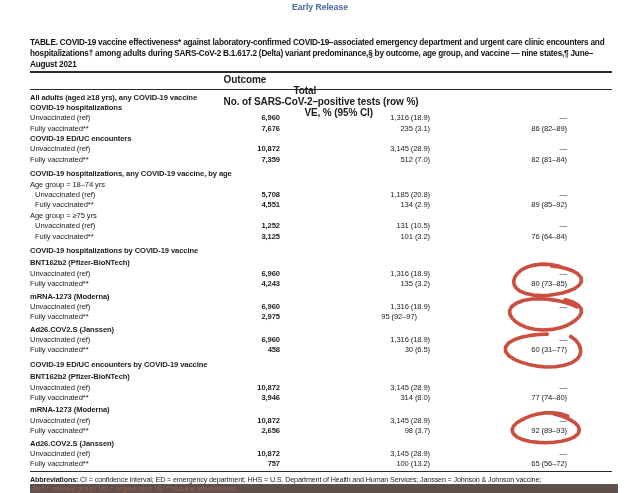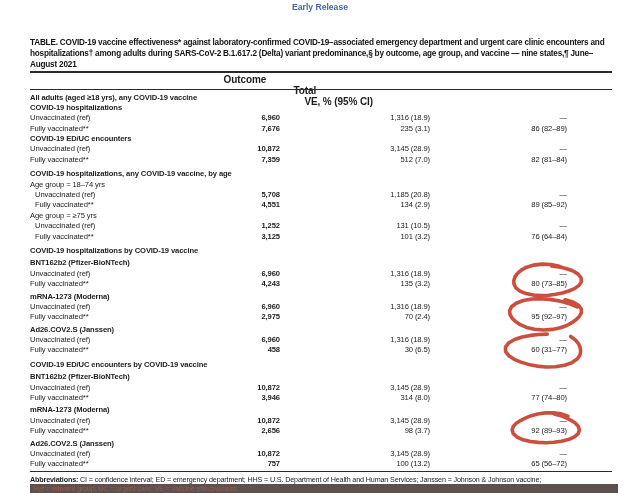--- a/index.html
+++ b/index.html
@@ -72,20 +72,21 @@
 
   <div class="early-release">Early Release</div>
 
   <div class="tbl-title">TABLE. COVID-19 vaccine effectiveness* against laboratory-confirmed COVID-19–associated emergency department and urgent care clinic encounters and hospitalizations† among adults during SARS-CoV-2 B.1.617.2 (Delta) variant predominance,§ by outcome, age group, and vaccine — nine states,¶ June–August 2021</div>
 
   <div class="rule rule-top"></div>
 
   <div class="hdr">
     <div class="h-outcome">Outcome</div>
     <div class="h-total">Total</div>
+    <div class="h-tests">No. of SARS-CoV-2–positive tests (row %)</div>
     <div class="h-ve">VE, % (95% CI)</div>
   </div>
 
   <div class="rule rule-mid"></div>
 
   <div class="tbody">
       <div class="row section">
         <div class="cell c-outcome">All adults (aged ≥18 yrs), any COVID-19 vaccine</div>
         <div class="cell c-total"></div>
         <div class="cell c-tests"></div>
@@ -201,21 +202,20 @@
       </div>
       <div class="row data">
         <div class="cell c-outcome">Unvaccinated (ref)</div>
         <div class="cell c-total">6,960</div>
         <div class="cell c-tests">1,316 (18.9)</div>
         <div class="cell c-ve">—</div>
       </div>
       <div class="row data">
         <div class="cell c-outcome">Fully vaccinated**</div>
         <div class="cell c-total">2,975</div>
-        <div class="cell c-tests">70 (2.4)</div>
         <div class="cell c-ve circled-target">95 (92–97)</div>
       </div>
       <div class="row section gap-sm">
         <div class="cell c-outcome">Ad26.COV2.S (Janssen)</div>
         <div class="cell c-total"></div>
         <div class="cell c-tests"></div>
         <div class="cell c-ve"></div>
       </div>
       <div class="row data">
         <div class="cell c-outcome">Unvaccinated (ref)</div>

